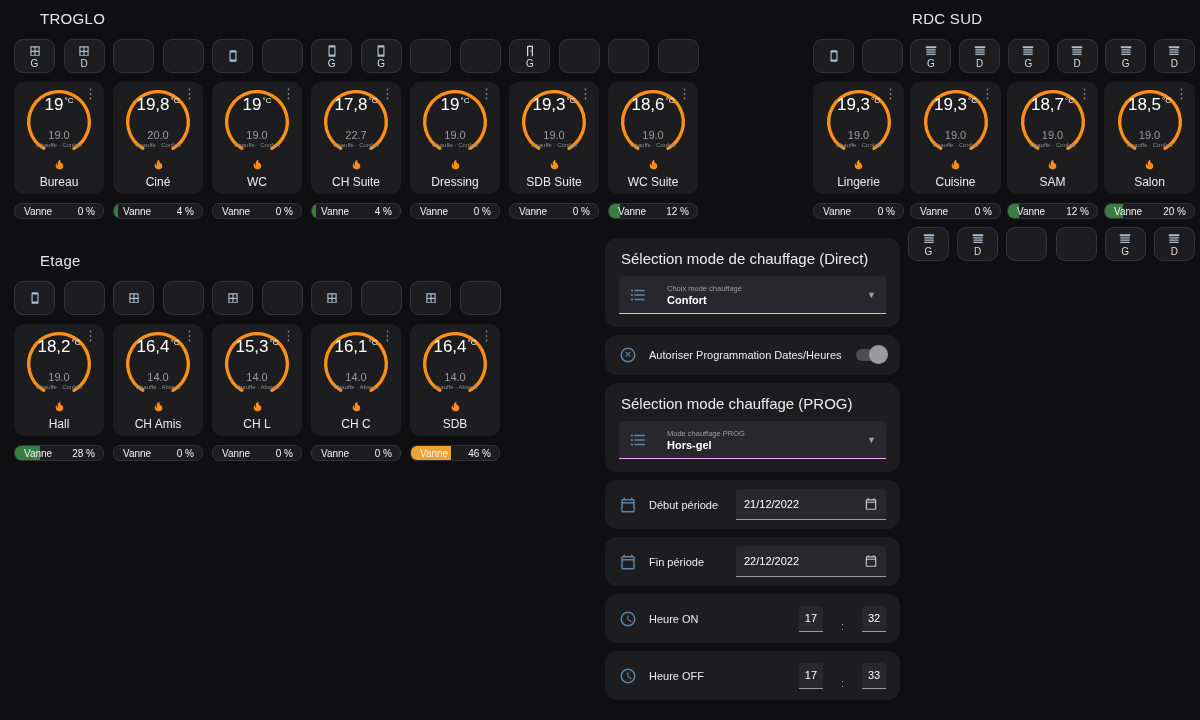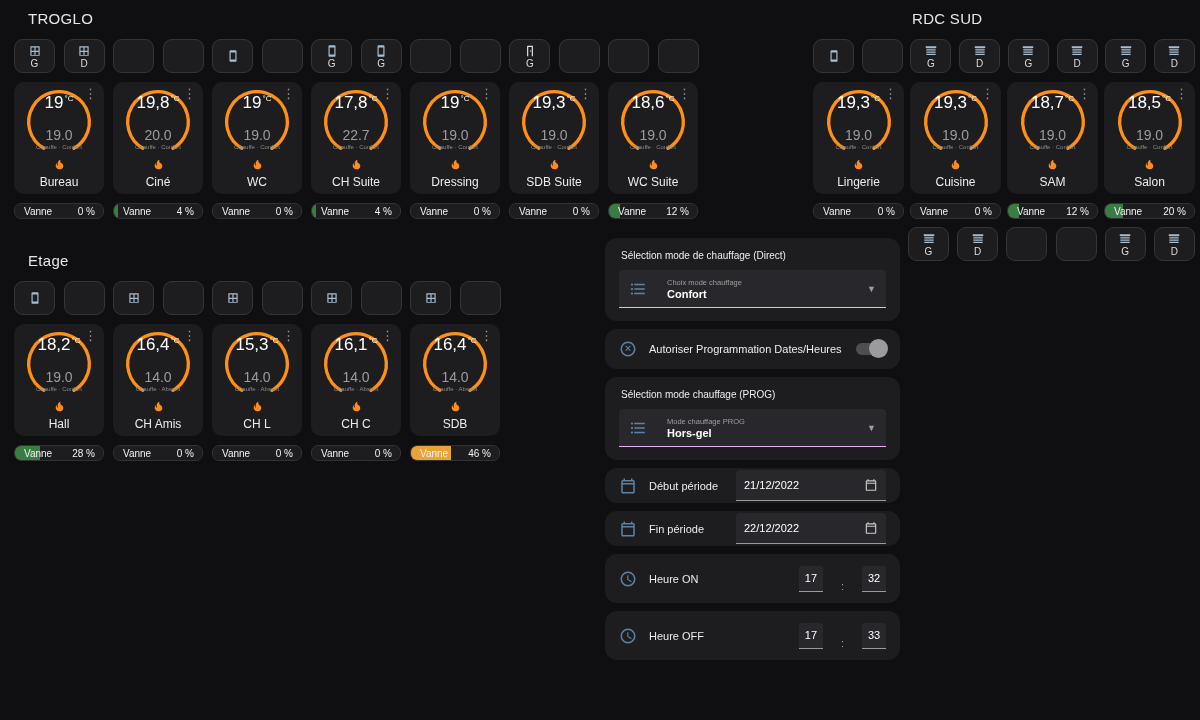--- a/index.html
+++ b/index.html
@@ -6,21 +6,21 @@
   body{
     width:1200px;height:720px;position:relative;overflow:hidden;
     background:#0f0f11;
     font-family:"Liberation Sans", sans-serif;
     -webkit-font-smoothing:antialiased;
   }
   .section{position:absolute}
   .sec-troglo{left:14px;top:8px;width:685px}
   .sec-rdc{left:813px;top:8px;width:382px}
   .sec-etage{left:14px;top:250px;width:487px}
-  .sec-title{font-size:15px;color:#e6e6e6;font-weight:500;margin:2px 0 12px 14px;letter-spacing:.3px}
+  .sec-title{font-size:15px;color:#e6e6e6;font-weight:500;margin:2px 0 12px 26px;letter-spacing:.3px}
   .sec-rdc .sec-title{margin-left:99px}
 
   .tiles-row,.tiles-row-bottom{display:flex;justify-content:space-between;margin-bottom:9px}
   .tiles-row-bottom{margin-left:95px}
   .tile{width:41px;height:34px;background:#1d1d20;border:1px solid #34343a;border-radius:9px;
     display:flex;flex-direction:column;align-items:center;justify-content:center;gap:1px;box-sizing:border-box;cursor:pointer}
   .tile-icon{width:14px;height:14px;color:#a9bdd0}
   .tile-icon svg{width:14px;height:14px;display:block}
   .tile-icon.door{color:#e3e7ea}
   .tile-label{font-size:10px;color:#dcdcdc;line-height:1;font-weight:500}
@@ -29,51 +29,51 @@
   .sec-rdc .cards-row{gap:6px}
   .tcard{position:relative;width:90px;height:112px;background:#1d1d20;border-radius:10px;
     display:flex;flex-direction:column;align-items:center;box-sizing:border-box;padding-top:4px}
   .sec-rdc .tcard{width:91px}
   .dots{position:absolute;top:5px;right:7px;color:#9a9a9a;font-size:13px;line-height:1;cursor:pointer}
   .gauge{position:relative;width:72px;height:72px}
   .gauge svg{width:72px;height:72px;display:block}
   .gtext{position:absolute;inset:0;display:flex;flex-direction:column;align-items:center;justify-content:center;text-align:center}
   .temp{font-size:17px;color:#ffffff;font-weight:400;line-height:1.05;white-space:nowrap}
   .unit{font-size:8px;vertical-align:super;margin-left:1px}
-  .setp{font-size:14px;color:#9c9c9c;margin-top:15px}
+  .setp{font-size:11px;color:#9c9c9c;margin-top:15px}
   .gstatus{font-size:6px;color:#8b8b8b;margin-top:1px;white-space:nowrap}
   .flame{height:14px;margin-top:0}
   .flame svg{width:13px;height:13px;display:block}
   .tname{font-size:12px;color:#ececec;margin-top:3px;white-space:nowrap}
 
   .valves-row{display:flex;gap:9px}
   .sec-rdc .valves-row{gap:6px;margin-bottom:8px}
   .valve{position:relative;width:90px;height:16px;background:#1d1d20;border:1px solid #313136;border-radius:7px;
     overflow:hidden;box-sizing:border-box;display:flex;align-items:center;cursor:pointer}
   .sec-rdc .valve{width:91px}
   .vfill{position:absolute;left:0;top:0;bottom:0}
   .vfill.green{background:#3a7d44}
   .vfill.amber{background:#e9a435}
   .vlabel{position:relative;font-size:10px;color:#f2f2f2;margin-left:9px;flex:1}
   .vvalue{position:relative;font-size:10px;color:#f2f2f2;margin-right:8px}
 
   .controls{position:absolute;left:605px;top:238px;width:295px;display:flex;flex-direction:column;gap:8px}
   .panel{background:#1d1d20;border-radius:12px;box-sizing:border-box}
-  .panel-title{font-size:10px;color:#ececec;font-weight:500;padding:12px 16px 9px}
+  .panel-title{font-size:15px;color:#ececec;font-weight:500;padding:12px 16px 9px}
   .select-field{margin:0 14px 13px;height:38px;background:#28282c;border-radius:4px 4px 0 0;border-bottom:1px solid #f0abfc;
     display:flex;align-items:center;padding:0 10px;gap:20px;box-sizing:border-box;cursor:pointer}
   .list-icon{color:#5f82a3;width:18px;height:18px}
   .list-icon svg,.row-icon svg{width:18px;height:18px;display:block}
   .select-text{display:flex;flex-direction:column;gap:1px}
   .select-label{font-size:7.5px;color:#9f9f9f}
   .select-value{font-size:11px;color:#ffffff;font-weight:700}
   .caret{margin-left:auto;color:#9f9f9f;font-size:9px}
   .row{display:flex;align-items:center;gap:12px;padding:0 14px;box-sizing:border-box}
   .row-toggle{height:40px}
-  .row-date{height:35px}
+  .row-date{height:49px}
   .row-time{height:49px}
   .row-icon{color:#5f82a3;width:18px;height:18px}
   .row-label{font-size:11px;color:#ececec;font-weight:500;white-space:nowrap}
   .switch{margin-left:auto;position:relative;width:30px;height:12px;background:#4d4d52;border-radius:7px;cursor:pointer}
   .switch-knob{position:absolute;right:-2px;top:-4px;width:19px;height:19px;background:#9b9b9f;border-radius:50%}
   .date-input{margin-left:auto;width:150px;height:31px;background:#28282c;border-radius:4px 4px 0 0;border-bottom:1px solid #9a9a9a;
     display:flex;align-items:center;padding:0 8px;box-sizing:border-box;gap:6px;cursor:text}
   .date-value{font-size:11px;color:#ffffff;flex:1;font-weight:500}
   .date-cal{color:#c6c6c6;width:14px;height:14px;cursor:pointer}
   .date-cal svg{width:14px;height:14px;display:block}

